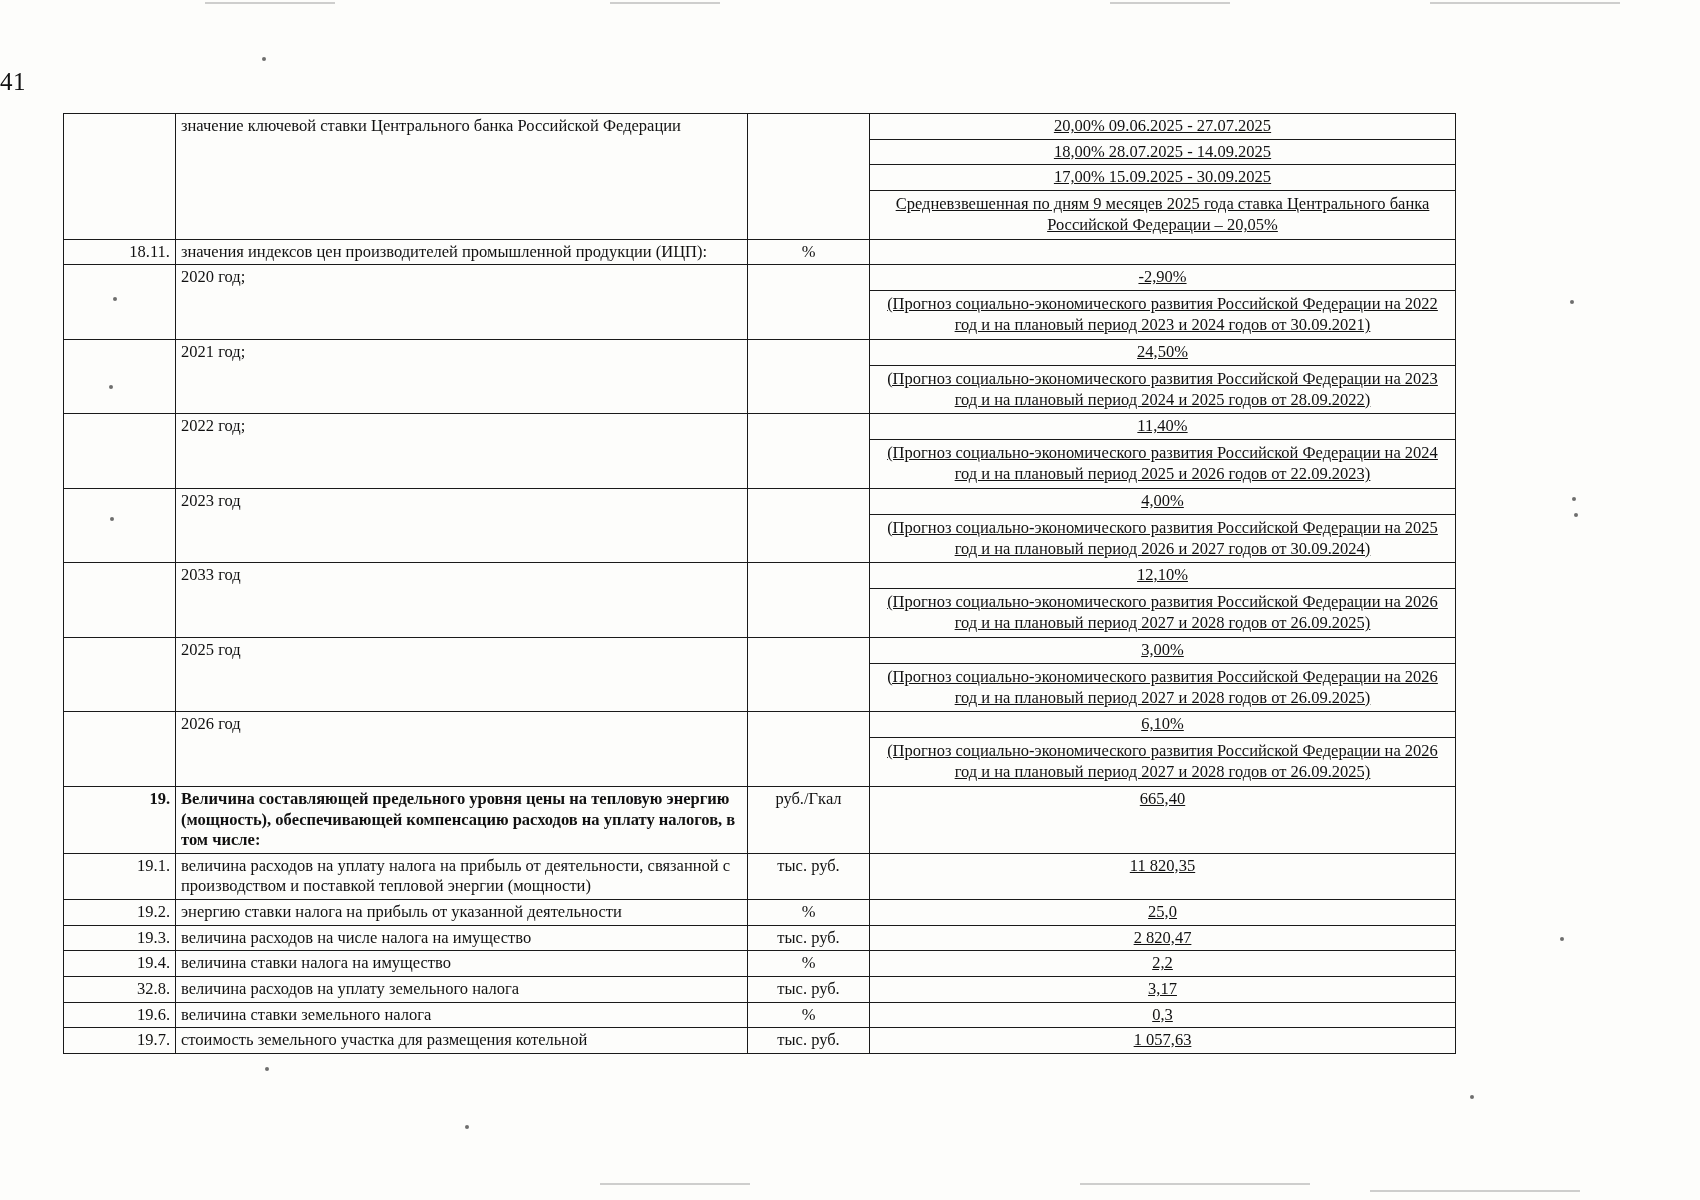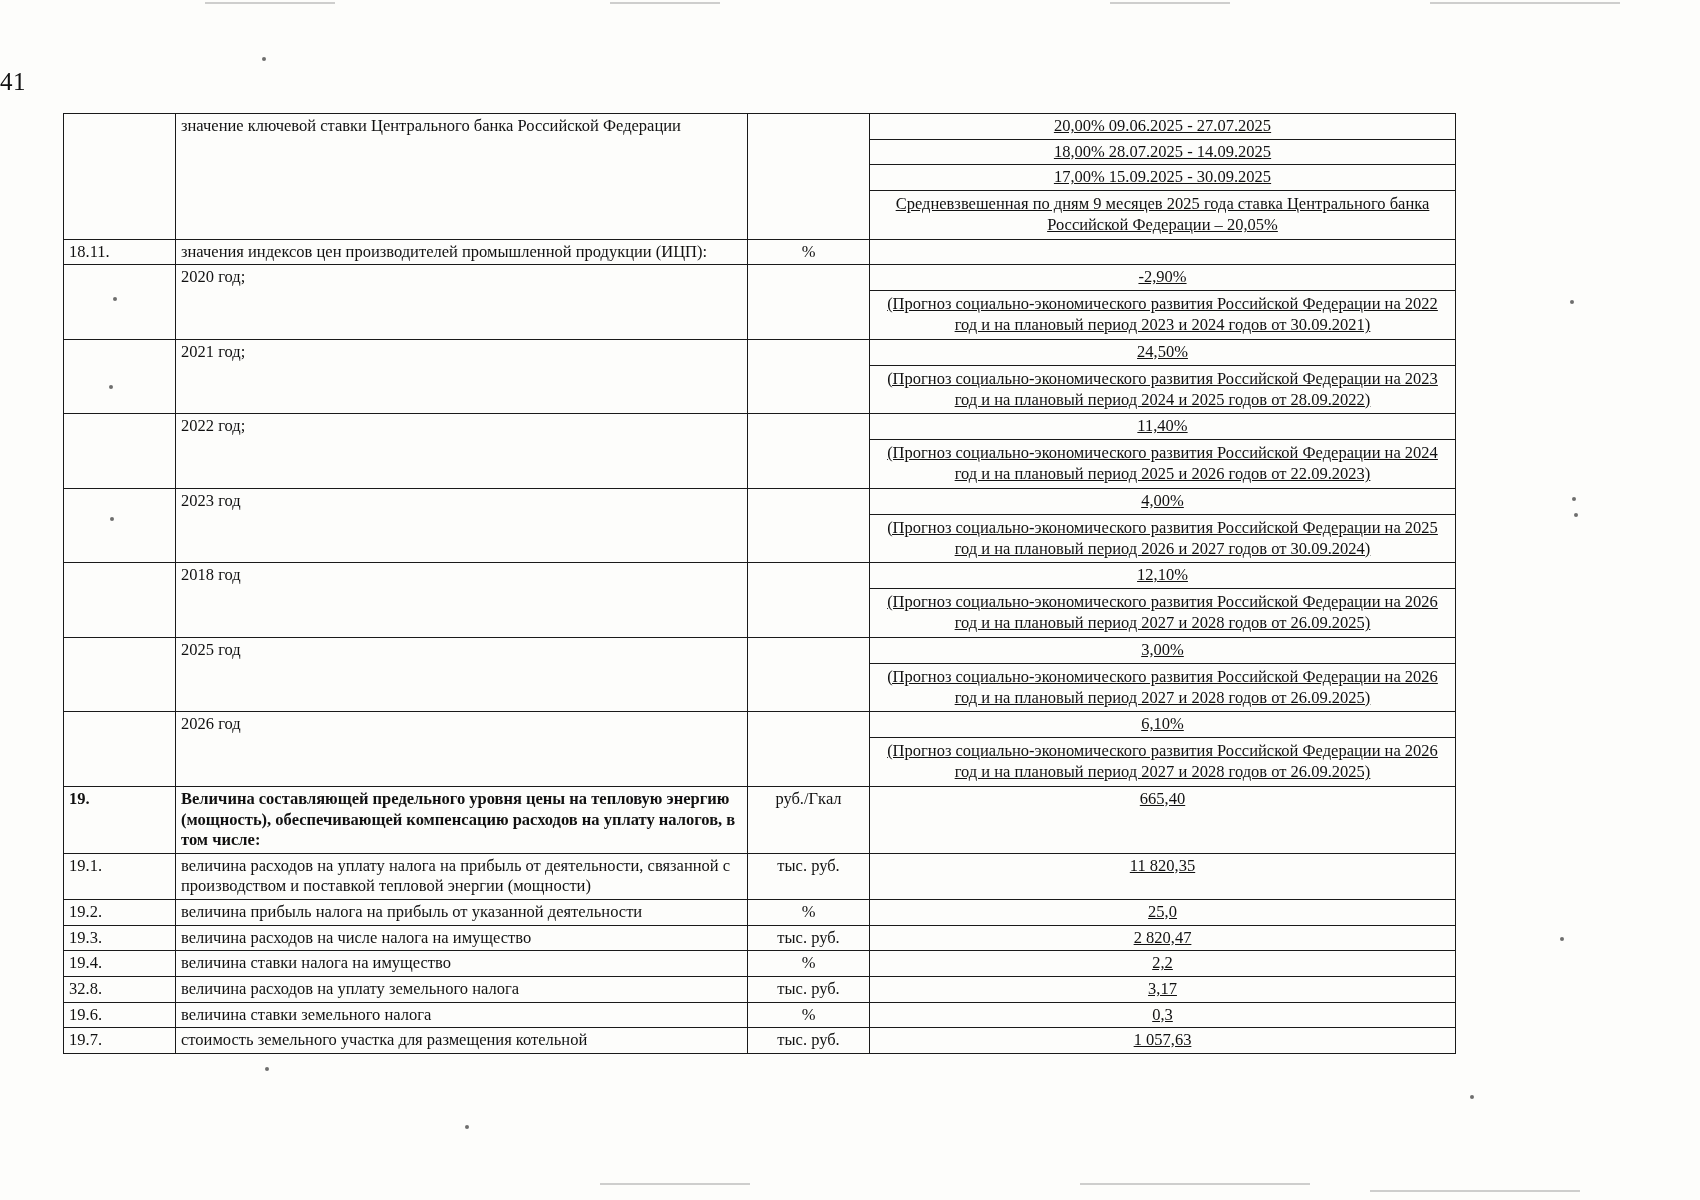--- a/index.html
+++ b/index.html
@@ -57,21 +57,21 @@
     line-height: 1.25;
     padding: 2px 5px;
     vertical-align: top;
   }
   col.c-num { width: 112px; }
   col.c-name { width: 572px; }
   col.c-unit { width: 122px; }
   col.c-val  { width: 586px; }
 
   td.num {
-    text-align: left;
+    text-align: right;
     vertical-align: top;
     padding-top: 4px;
   }
   td.unit {
     text-align: center;
     vertical-align: top;
     padding-top: 4px;
   }
   td.val {
     text-align: center;
@@ -192,21 +192,21 @@
         <td class="name sub-label tall-40" rowspan="2">2023 год</td>
         <td class="unit" rowspan="2"></td>
         <td class="val">4,00%</td>
       </tr>
       <tr>
         <td class="val two-line val-note">(Прогноз социально-экономического развития Российской Федерации на 2025 год и на плановый период 2026 и 2027 годов от 30.09.2024)</td>
       </tr>
 
       <tr>
         <td class="num" rowspan="2"></td>
-        <td class="name sub-label tall-40" rowspan="2">2018 год</td>
+        <td class="name sub-label tall-40" rowspan="2">2033 год</td>
         <td class="unit" rowspan="2"></td>
         <td class="val">12,10%</td>
       </tr>
       <tr>
         <td class="val two-line val-note">(Прогноз социально-экономического развития Российской Федерации на 2026 год и на плановый период 2027 и 2028 годов от 26.09.2025)</td>
       </tr>
 
       <tr>
         <td class="num" rowspan="2"></td>
         <td class="name sub-label tall-40" rowspan="2">2025 год</td>
@@ -236,21 +236,21 @@
 
       <tr>
         <td class="num">19.1.</td>
         <td class="name name-pad">величина расходов на уплату налога на прибыль от деятельности, связанной с производством и поставкой тепловой энергии (мощности)</td>
         <td class="unit">тыс. руб.</td>
         <td class="val">11 820,35</td>
       </tr>
 
       <tr>
         <td class="num">19.2.</td>
-        <td class="name name-pad">величина прибыль налога на прибыль от указанной деятельности</td>
+        <td class="name name-pad">энергию ставки налога на прибыль от указанной деятельности</td>
         <td class="unit">%</td>
         <td class="val">25,0</td>
       </tr>
 
       <tr>
         <td class="num">19.3.</td>
         <td class="name name-pad">величина расходов на числе налога на имущество</td>
         <td class="unit">тыс. руб.</td>
         <td class="val">2 820,47</td>
       </tr>

